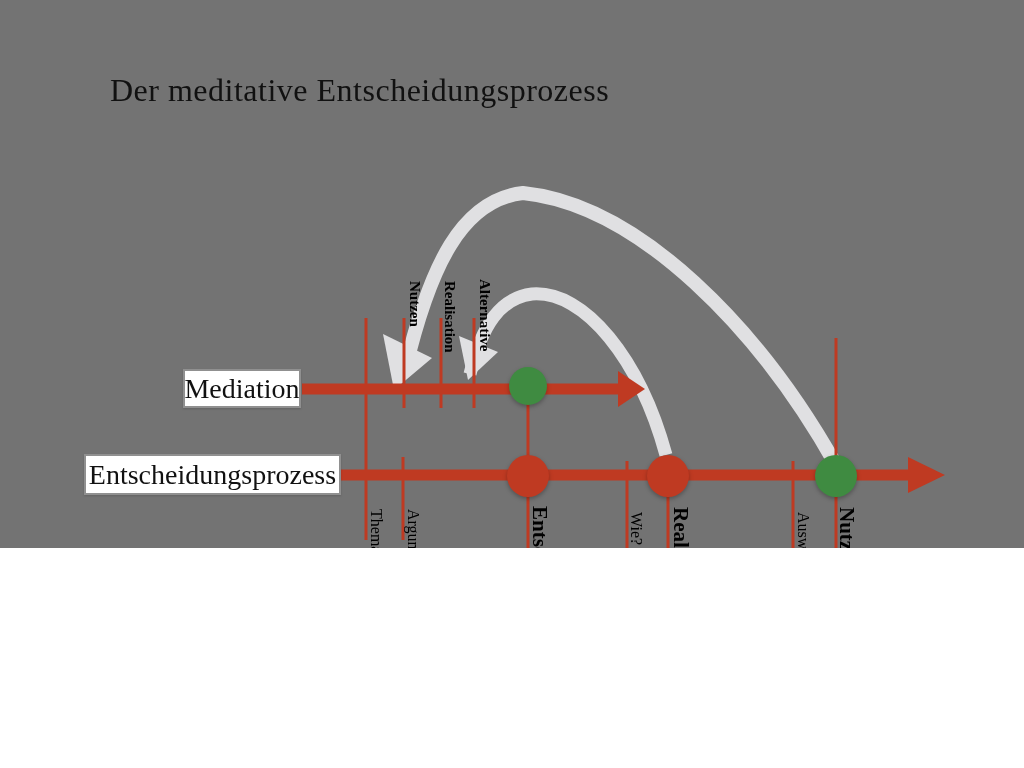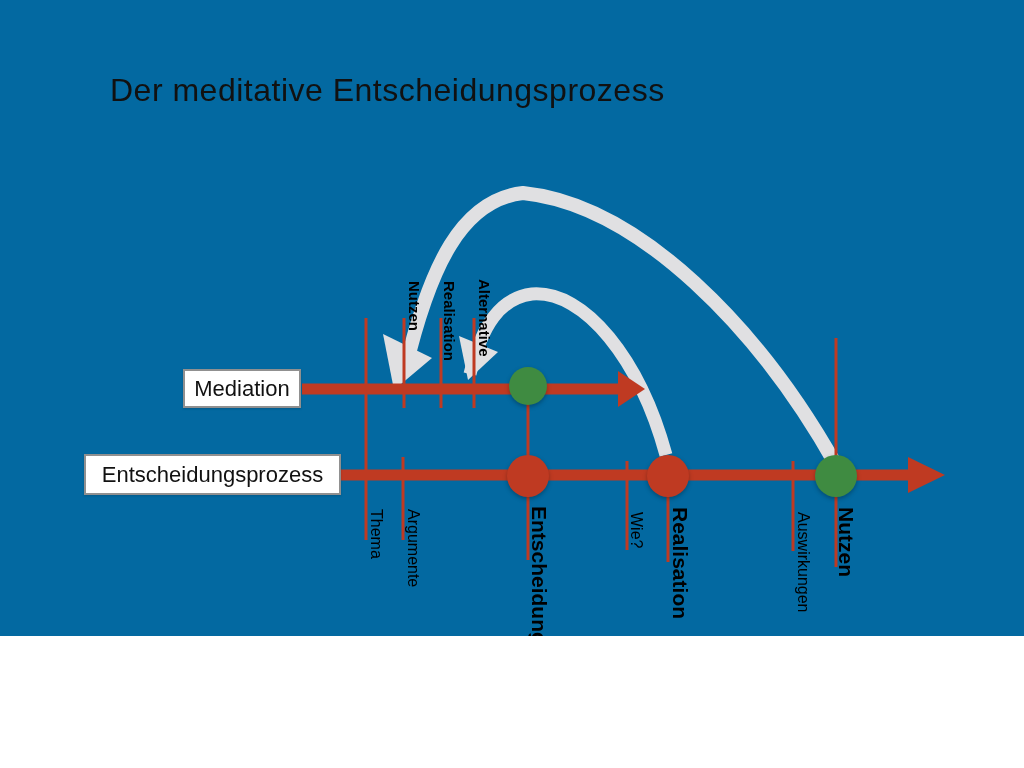--- a/index.html
+++ b/index.html
@@ -1,22 +1,22 @@
 <!DOCTYPE html>
 <html><head>
 <meta charset="utf-8">
 <style>
   html, body { margin: 0; padding: 0; background: #ffffff; }
   .stage {
     position: relative;
     width: 1024px;
-    height: 636px;
-    background: #0369a1;
+    height: 548px;
+    background: #737373;
     overflow: hidden;
-    font-family: Liberation Sans, sans-serif;
+    font-family: Liberation Serif, serif;
   }
   .title {
     position: absolute;
     left: 110px;
     top: 72px;
     font-size: 32px;
     font-weight: 400;
     color: #111111;
     letter-spacing: 0.5px;
     white-space: nowrap;
@@ -28,21 +28,21 @@
   }
   .diagram-svg circle { filter: drop-shadow(0 2px 2px rgba(0,0,0,0.28)); }
   .row-box {
     position: absolute;
     background: #ffffff;
     border: 2px solid #909090;
     box-sizing: border-box;
     display: flex;
     align-items: center;
     justify-content: center;
-    font-size: 22px;
+    font-size: 28px;
     color: #111111;
     white-space: nowrap;
     box-shadow: 0 1px 2px rgba(0,0,0,0.15);
   }
   .row-box.mediation { left: 183px; top: 369px; width: 118px; height: 39px; }
   .row-box.prozess   { left: 44px;  top: 454px; width: 257px; height: 41px; margin-left: 40px; }
   .vlabel {
     position: absolute;
     writing-mode: vertical-rl;
     line-height: 1;

